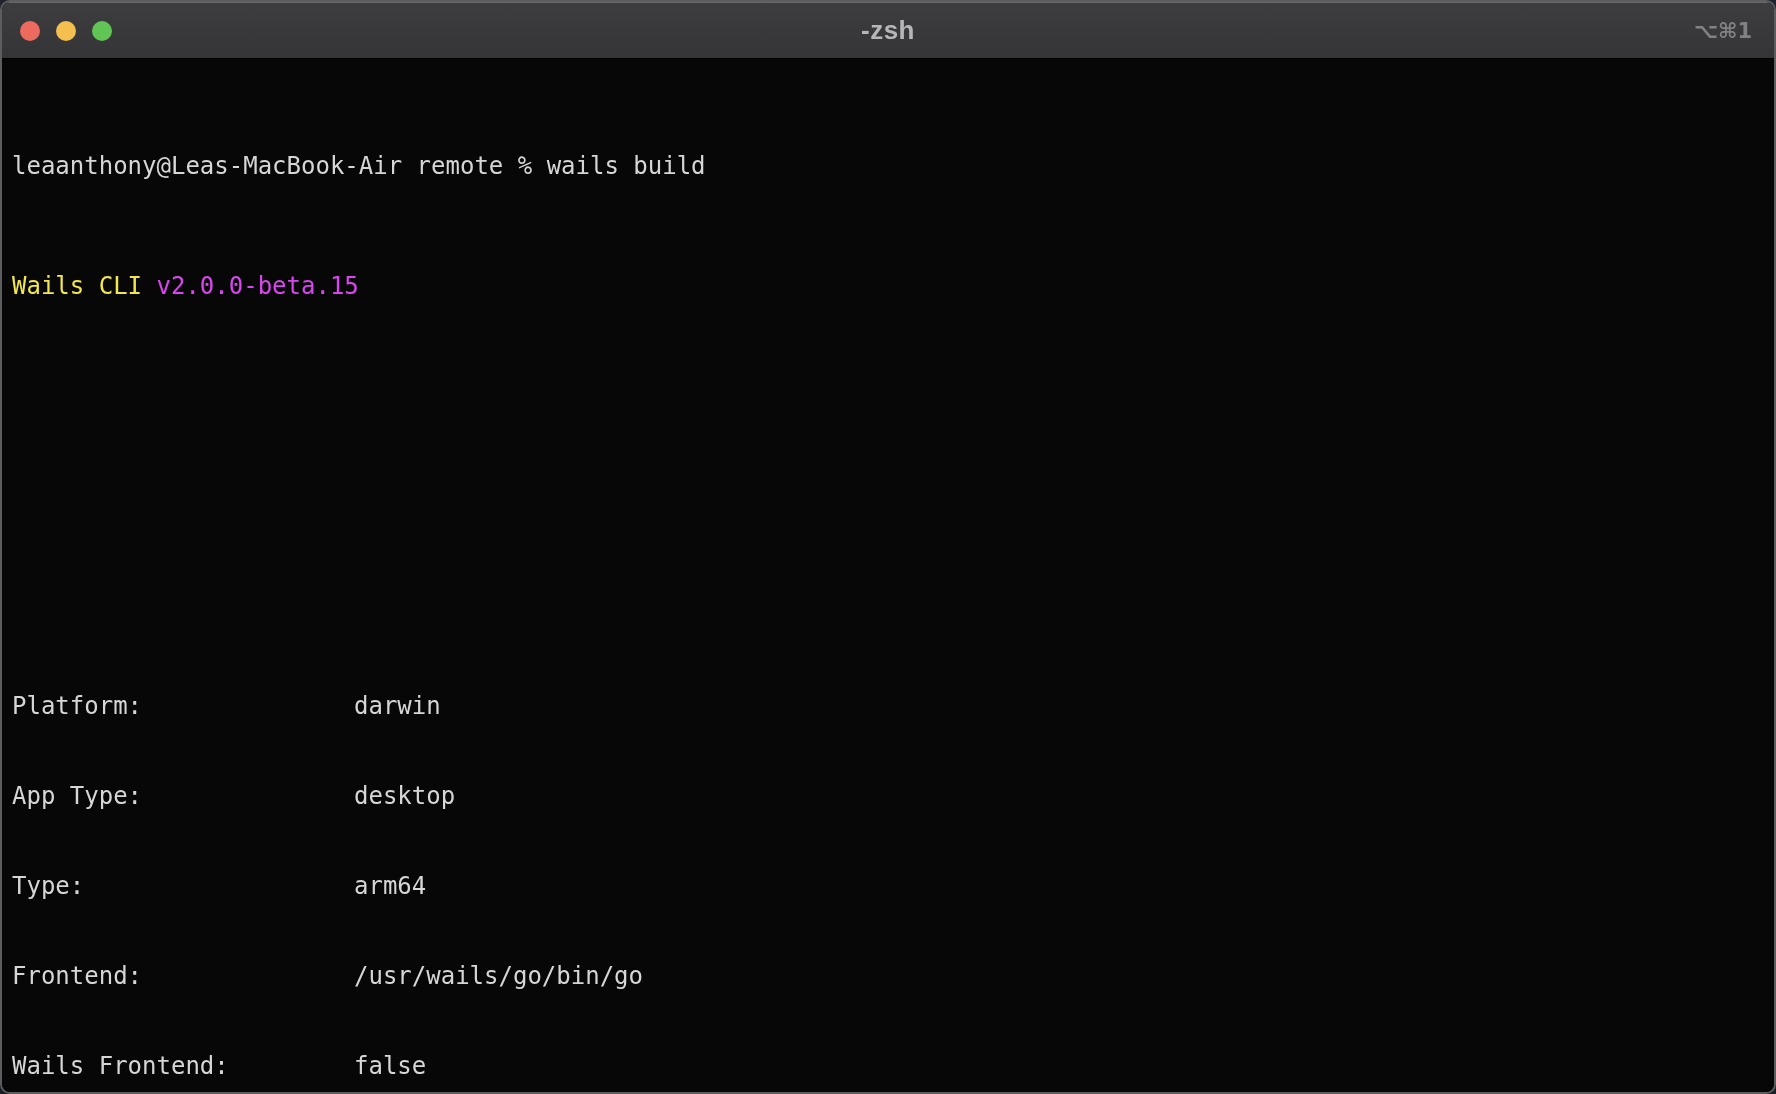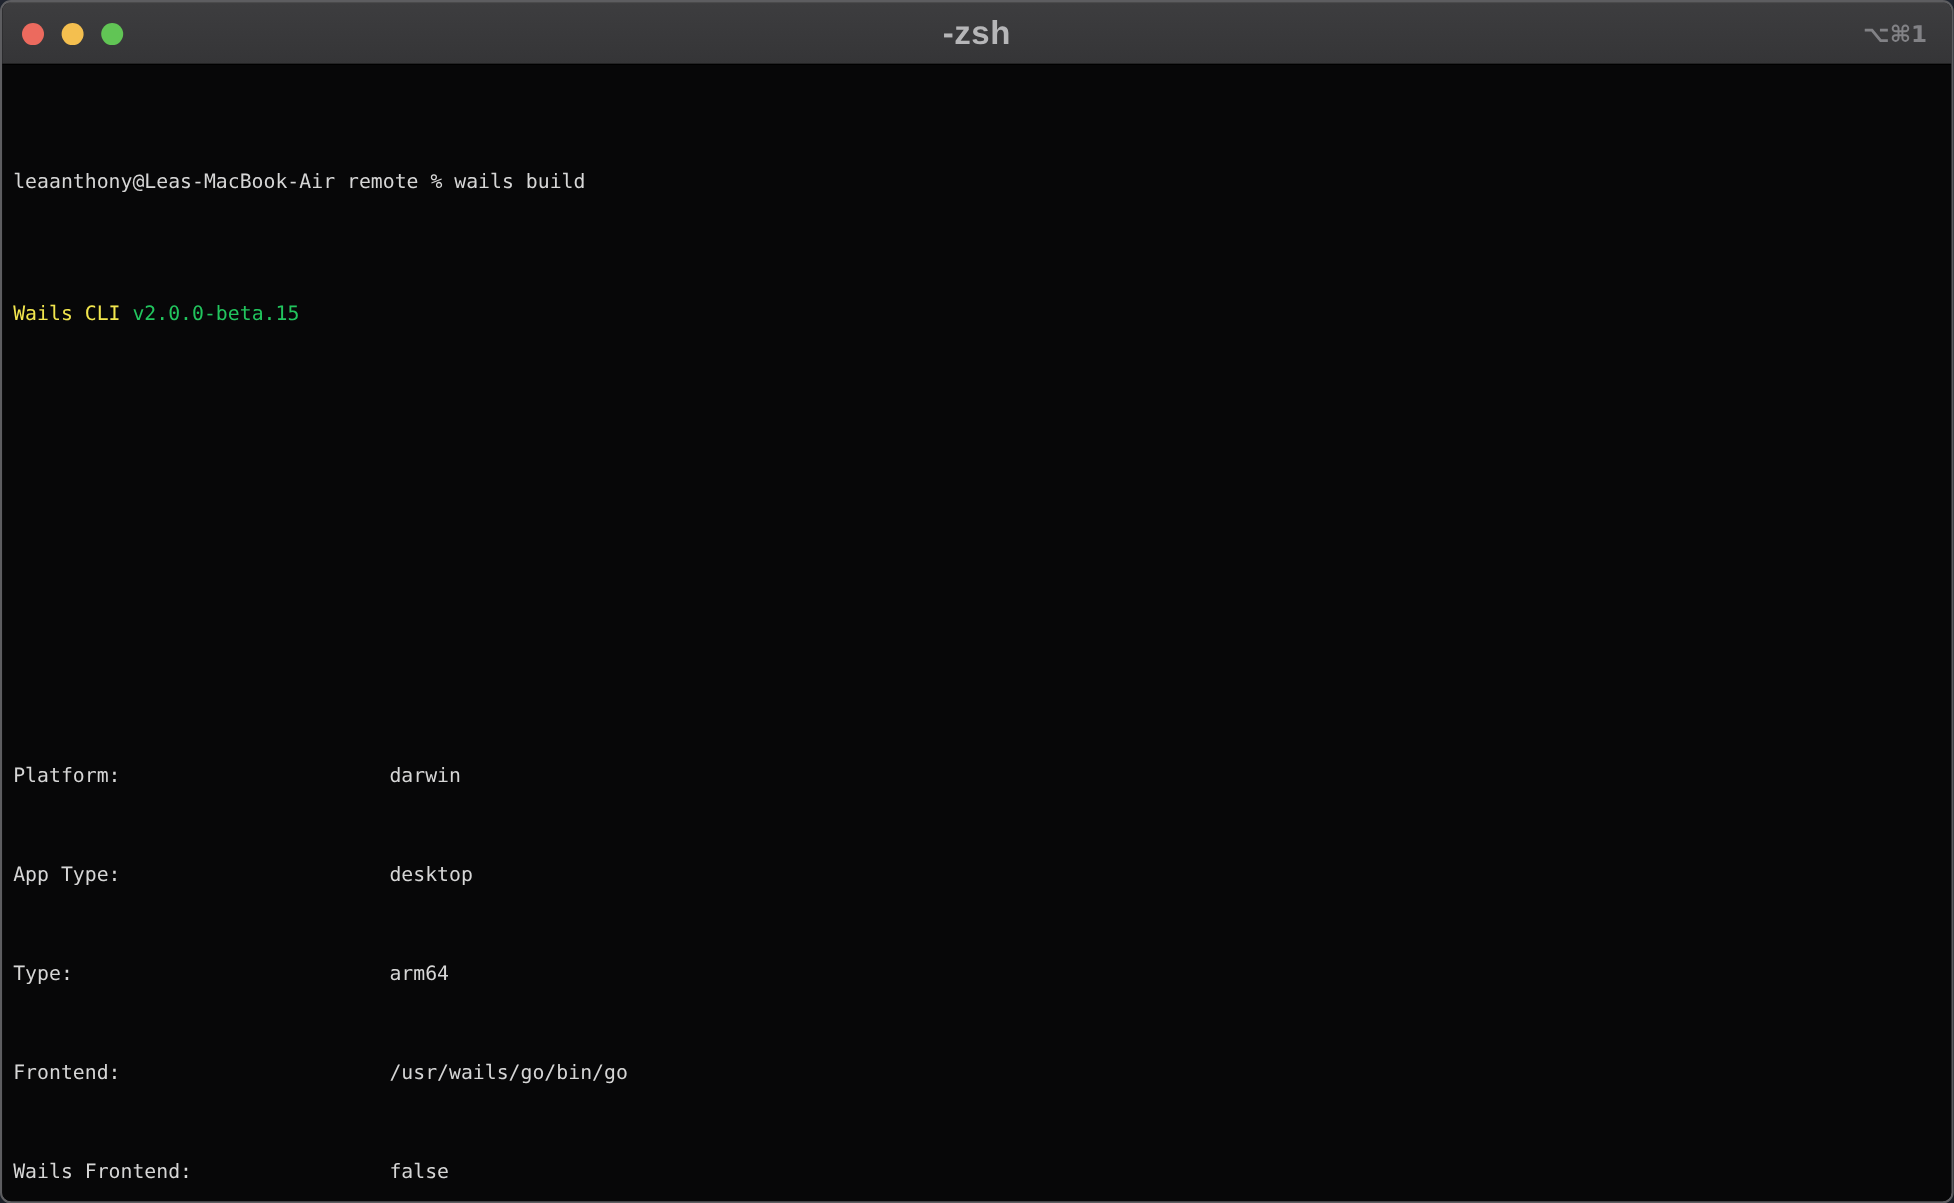--- a/index.html
+++ b/index.html
@@ -22,45 +22,45 @@
     border-bottom: 1px solid #000;
     display: flex; align-items: center;
   }
   .traffic-lights { position: absolute; left: 18px; top: 0; height: 100%; display: flex; align-items: center; gap: 16px; }
   .tl { width: 20px; height: 20px; border-radius: 50%; display: inline-block; cursor: pointer; }
   .tl.red    { background: #ec6a5e; }
   .tl.yellow { background: #f4bf4f; }
   .tl.green  { background: #61c555; }
   .title {
     flex: 1; text-align: center;
-    font-size: 30px; font-weight: bold; color: #b6b6b8;
+    font-size: 26px; font-weight: bold; color: #b6b6b8;
     letter-spacing: 0.5px;
   }
   .shortcut {
     position: absolute; right: 22px; top: 0; height: 100%;
     display: flex; align-items: center;
     font-family: "DejaVu Sans", sans-serif;
     font-size: 21px; font-weight: bold; color: #828286;
   }
 
   .screen {
     position: relative;
     height: 1033px;
     background: #070708;
     padding: 2px 0 16px 10px;
     font-family: "DejaVu Sans Mono", "Liberation Mono", monospace;
-    font-size: 18px;
+    font-size: 24px;
     line-height: 30px;
     color: #d6d6d6;
     white-space: pre;
     cursor: text;
   }
   .line { height: 30px; }
   .yellow-bright { color: #f2e64e; text-align: center; }
-  .red           { color: #22c55e; }
+  .red           { color: #d946ef; }
   .cfg-label { display: inline-block; width: 342px; }
 </style>
 </head>
 <body>
 
 <div class="window">
 
   <div class="titlebar">
     <div class="traffic-lights">
       <span class="tl red"></span>

